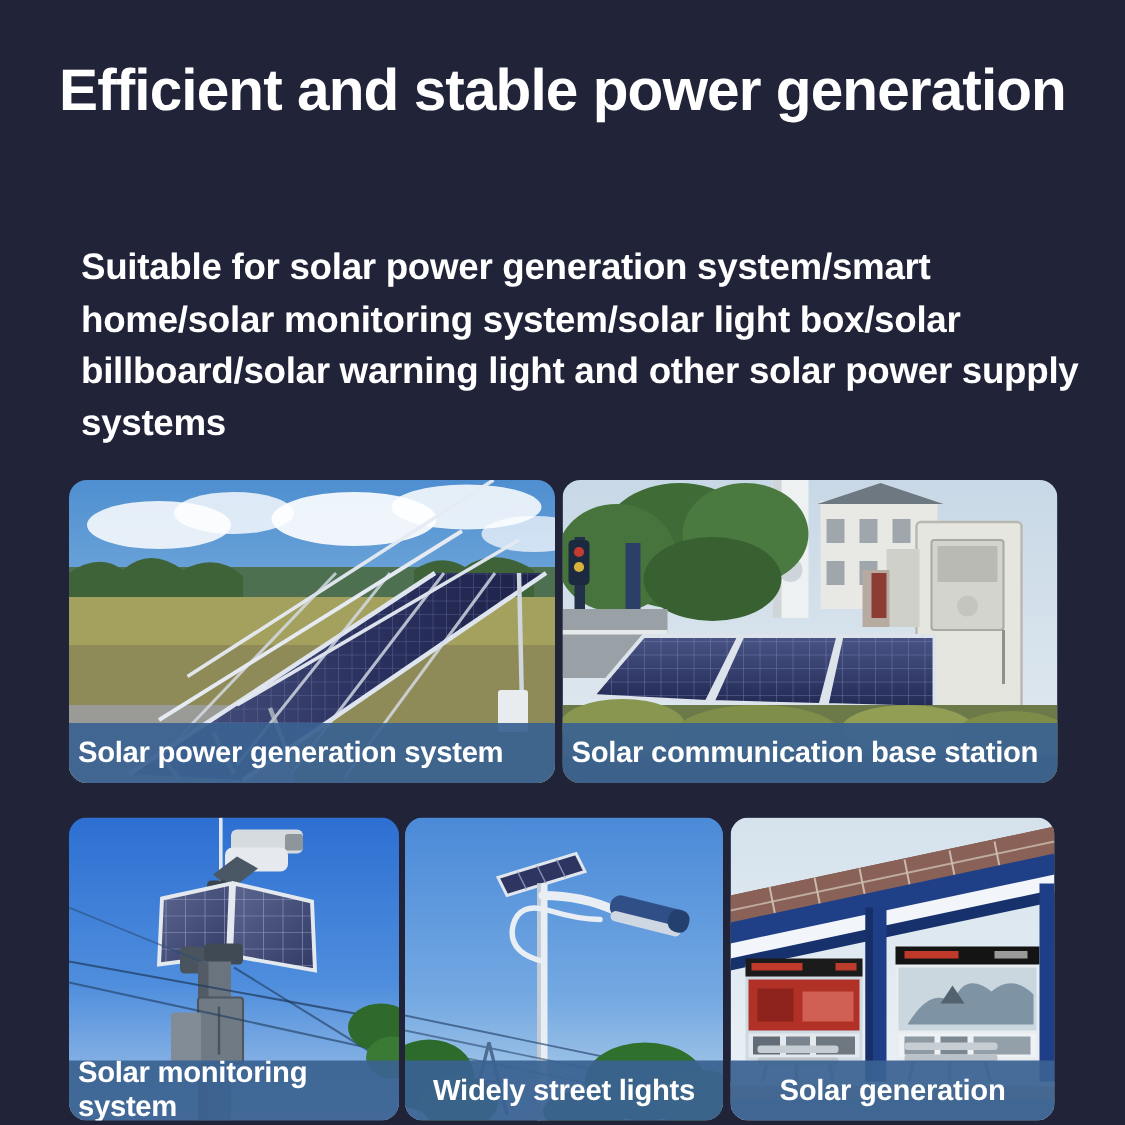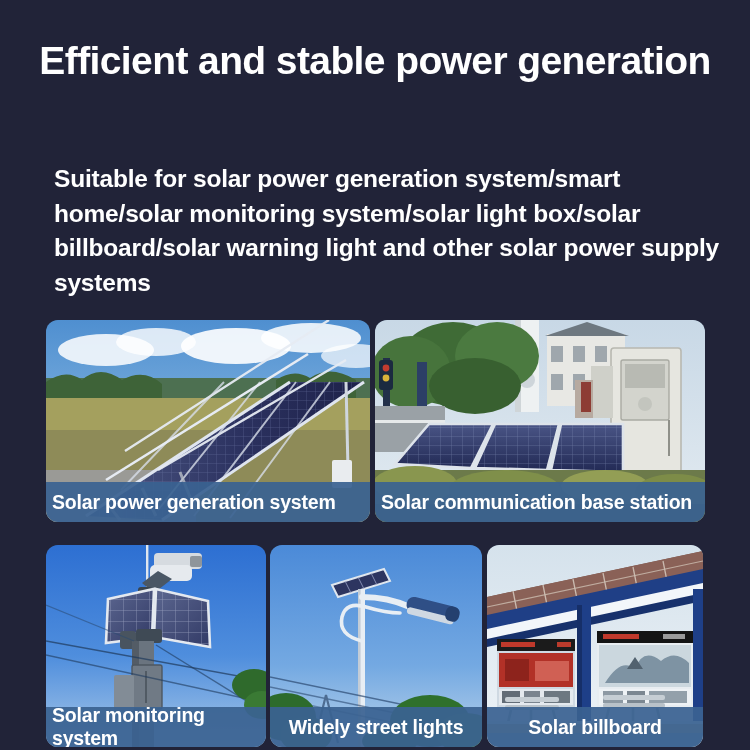--- a/index.html
+++ b/index.html
@@ -437,16 +437,16 @@
           <rect x="116" y="158" width="62" height="5" rx="2" fill="#b9c2c9"></rect>
           <rect x="116" y="150" width="62" height="5" rx="2" fill="#c6ced4"></rect>
           <path d="M122 163 L118 180 M170 163 L174 180 M146 163 L146 180" stroke="#9aa3ab" stroke-width="2.6"></path>
         </g>
 
         <rect x="0" y="178" width="216" height="12" fill="#c9b98a"></rect>
         <rect x="0" y="188" width="216" height="14" fill="#8fa2b4"></rect>
         <rect x="0" y="176" width="216" height="3" fill="#e3e9ed"></rect>
       </svg>
     </div>
-    <div class="caption center">Solar billboard</div>
+    <div class="caption center">Solar generation</div>
   </div>
 
 </div>
 
 </body></html>

